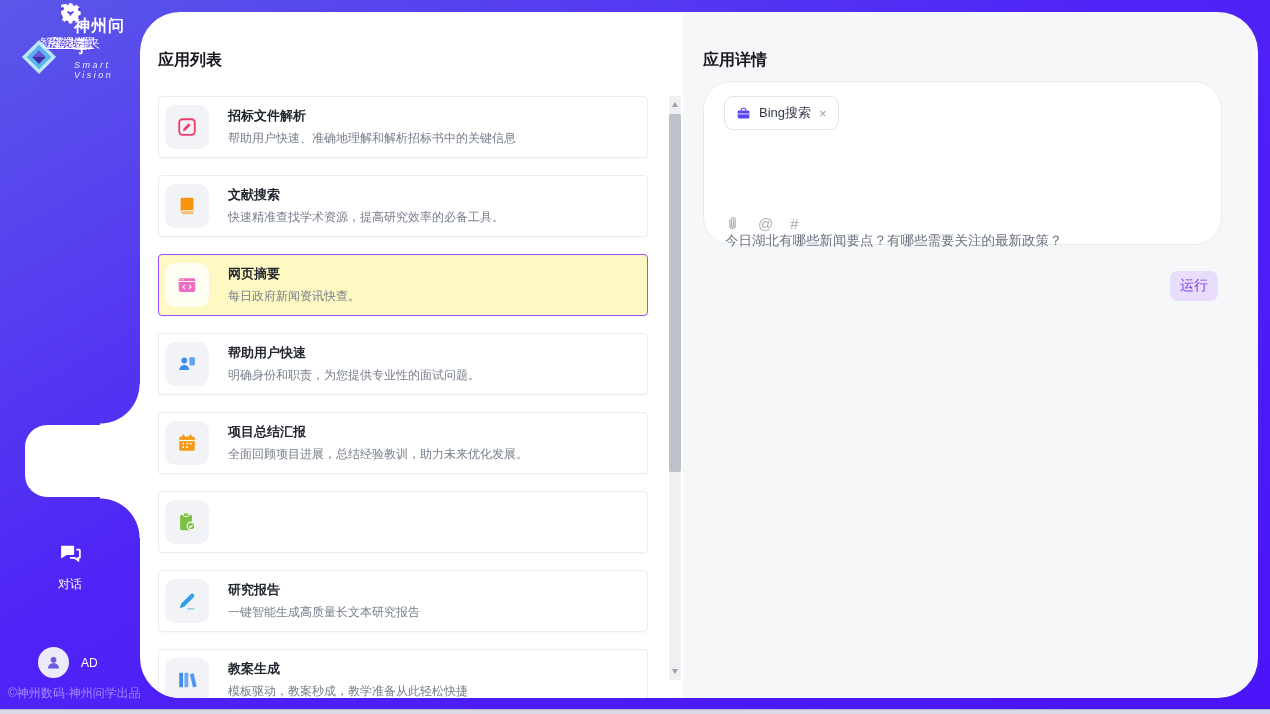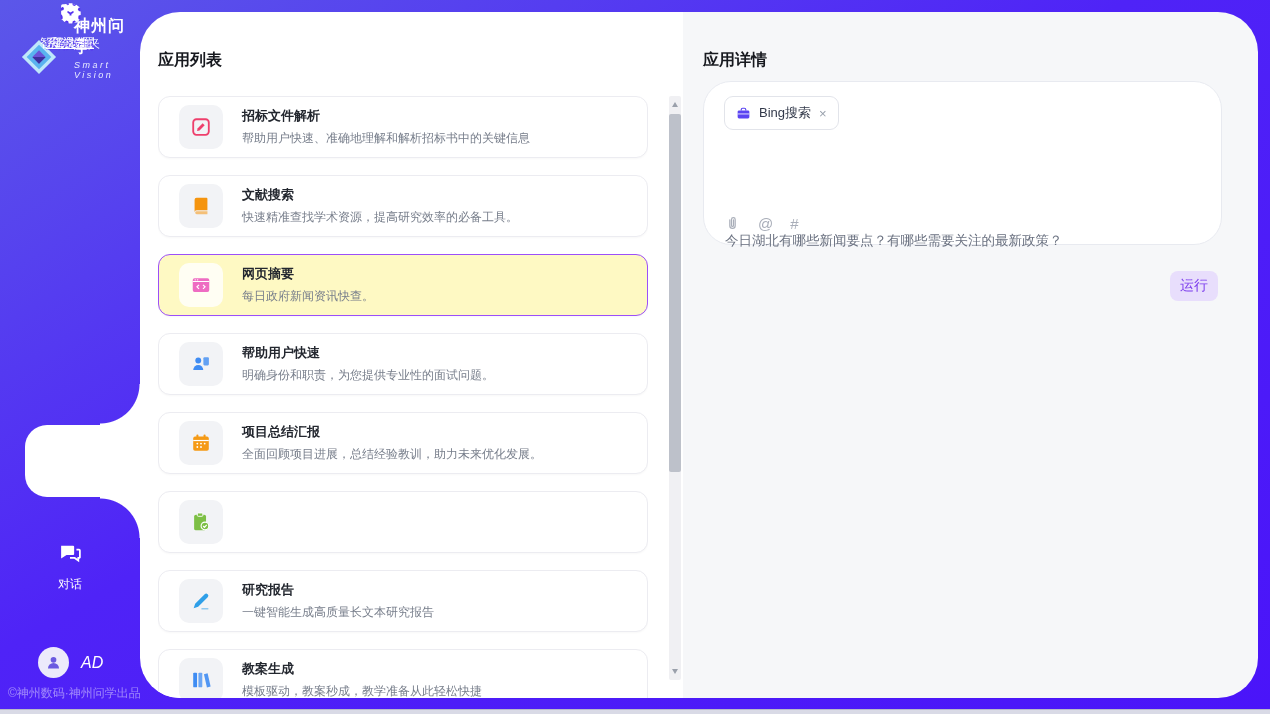--- a/index.html
+++ b/index.html
@@ -27,37 +27,37 @@
     background:#fff; border-radius:22px 0 0 22px; z-index:2; }
   .fillet { position:absolute; left:100px; width:41px; height:41px; z-index:2; }
   .fillet.top { top:384px;
     background:radial-gradient(circle 41px at 0 0, rgba(0,0,0,0) 0 39px, #fff 40px); }
   .fillet.bottom { top:497px;
     background:radial-gradient(circle 41px at 0 100%, rgba(0,0,0,0) 0 39px, #fff 40px); }
   .user-row { position:absolute; left:38px; top:647px; display:flex; align-items:center;
     gap:12px; }
   .avatar { width:31px; height:31px; border-radius:50%; background:#eceafb;
     display:flex; align-items:center; justify-content:center; color:#6b5be0; }
-  .user-name { color:#fff; font-size:16px;font-style:italic; }
+  .user-name { color:#fff; font-size:12px; }
   .sidebar-footer { position:absolute; left:8px; top:685px; width:132px;
     color:rgba(255,255,255,.45); font-size:12px; white-space:nowrap; }
 
   
   .content { position:absolute; left:140px; top:12px; width:1118px; height:686px;
     border-radius:40px; overflow:hidden; display:flex; z-index:1; }
   .list-panel { position:relative; width:543px; height:100%; background:#fff; }
   .detail-panel { position:relative; flex:1; height:100%; background:#f6f7f9; }
   .panel-title { position:absolute; top:38px; font-size:16px; font-weight:bold; color:#17191f; }
   .list-panel .panel-title { left:18px; }
   .detail-panel .panel-title { left:20px; }
 
   
   .cards { position:absolute; left:18px; top:84px; width:490px; bottom:0; overflow:hidden; }
   .app-card { height:62px; margin-bottom:17px; background:#fff; border:1px solid #ececf1;
-    border-radius:12px; display:flex; align-items:center; padding-left:20px; gap:19px;
+    border-radius:4px; display:flex; align-items:center; padding-left:6px; gap:19px;
     box-shadow:0 1px 2px rgba(20,20,40,.03); cursor:pointer; }
   .app-card.selected { background:#fef9c3; border:1px solid #9c4ffa; }
   .icon-tile { width:44px; height:44px; border-radius:10px; background:#f2f3f6;
     display:flex; align-items:center; justify-content:center; color:var(--icon-color,#888);
     flex:none; }
   .app-card.selected .icon-tile { background:rgba(255,255,255,.8); }
   .card-text { display:flex; flex-direction:column; gap:5px; }
   .card-title { font-size:13px; font-weight:bold; color:#23272f; }
   .card-desc { font-size:12px; color:#777e8b; }
 

